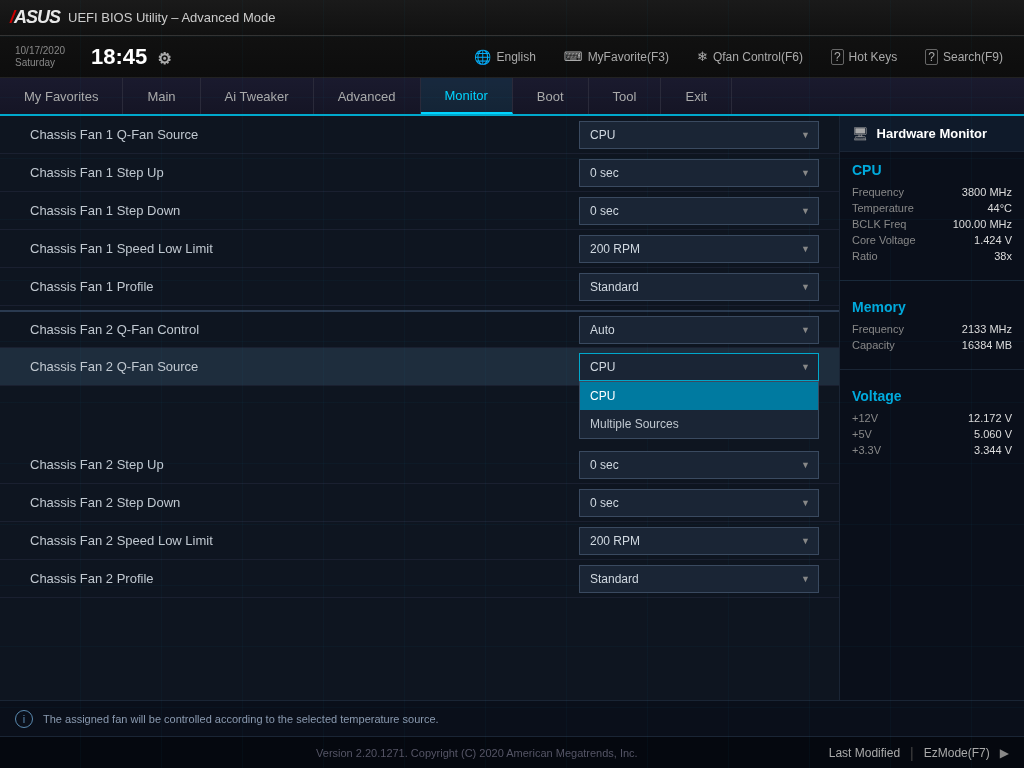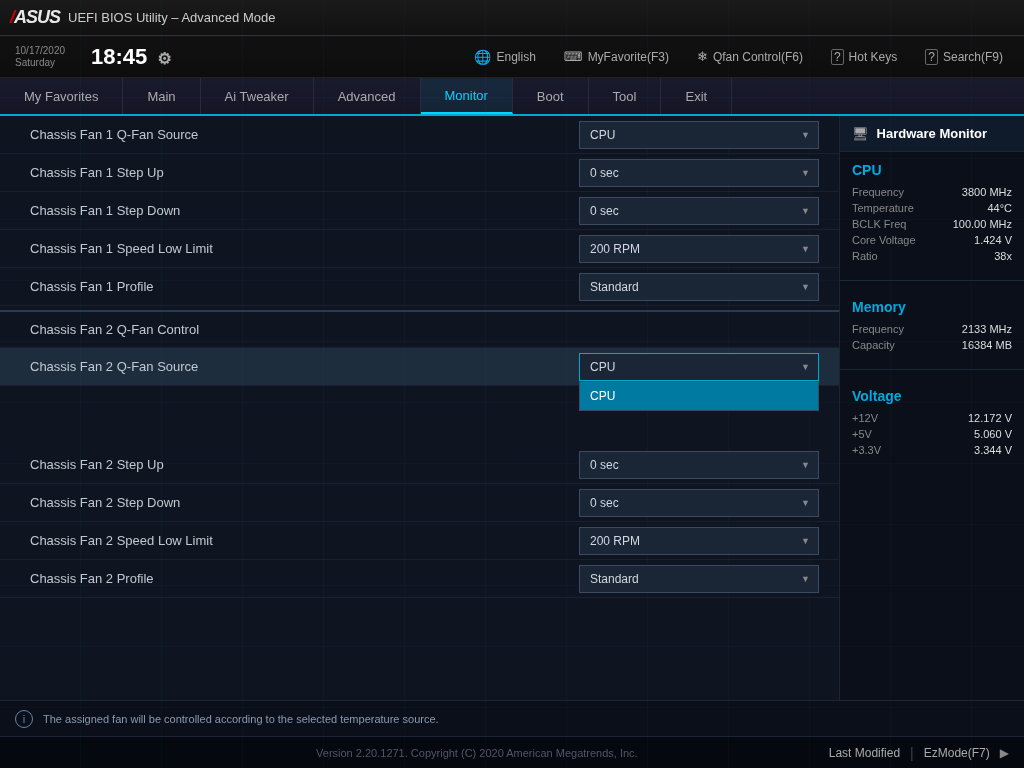--- a/index.html
+++ b/index.html
@@ -444,31 +444,39 @@
         <span class="row-label">Chassis Fan 1 Profile</span>
         <div class="row-control">
           <div class="dropdown-select">
             <span>Standard</span>
           </div>
         </div>
       </div>
 
       <div class="settings-row section-divider">
         <span class="row-label">Chassis Fan 2 Q-Fan Control</span>
+        <div class="row-control">
+          <div class="dropdown-select">
+            <span>Auto</span>
+          </div>
+        </div>
       </div>
 
       <div class="settings-row highlighted">
         <span class="row-label">Chassis Fan 2 Q-Fan Source</span>
         <div class="row-control dropdown-open">
           <div class="dropdown-select">
             <span>CPU</span>
           </div>
           <div class="dropdown-menu">
             <div class="dropdown-item selected">
               <span>CPU</span>
+            </div>
+            <div class="dropdown-item">
+              <span>Multiple Sources</span>
             </div>
           </div>
         </div>
       </div>
 
       <div class="settings-row" style="margin-top: 60px;">
         <span class="row-label">Chassis Fan 2 Step Up</span>
         <div class="row-control">
           <div class="dropdown-select">
             <span>0 sec</span>

